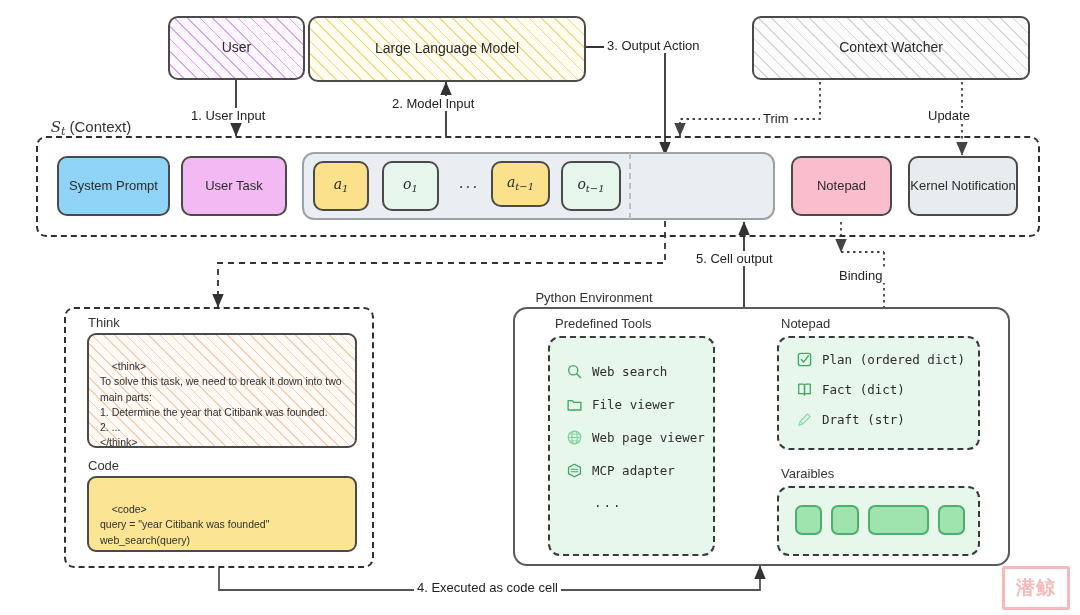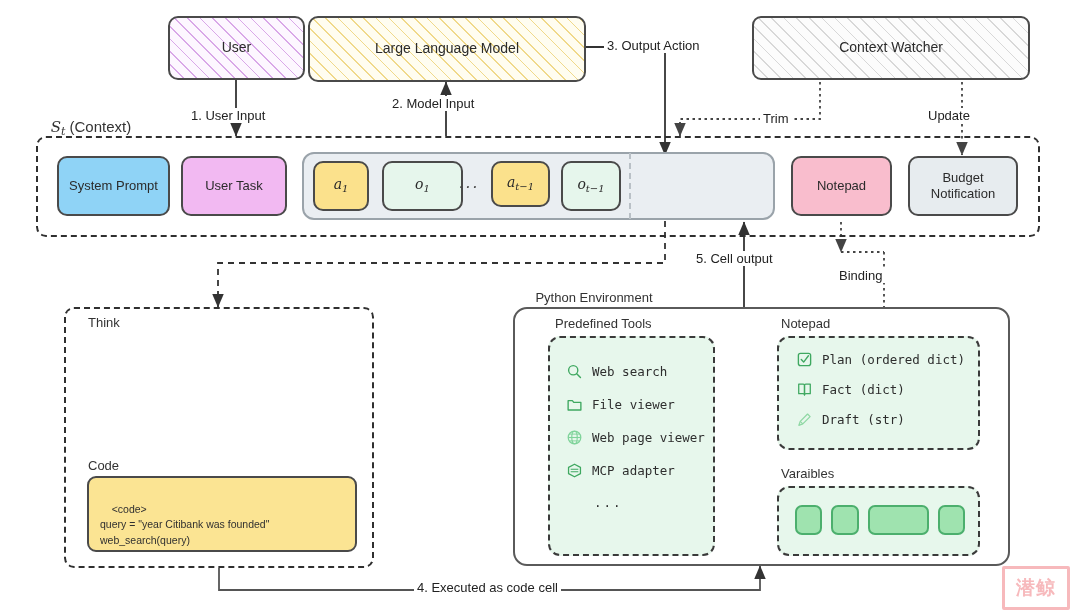--- a/index.html
+++ b/index.html
@@ -145,21 +145,21 @@
 
   <div class="tray" style="left:302px;top:152px;width:473px;height:68px;"></div>
 
   <div class="abs" style="left:629px;top:153px;width:0;height:66px;border-left:2px dashed #b9c0c6;"></div>
 
   <div class="box fill-yellow" style="left:313px;top:161px;width:56px;height:50px;">
     <span class="lbl math" style="font-size:14px;">
       <span>a</span><span style="font-size:10px;vertical-align:-3px;">1</span>
     </span>
   </div>
-  <div class="box fill-mint" style="left:382px;top:161px;width:81px;height:50px;">
+  <div class="box fill-mint" style="left:382px;top:161px;width:57px;height:50px;">
     <span class="lbl math" style="font-size:14px;">
       <span>o</span><span style="font-size:10px;vertical-align:-3px;">1</span>
     </span>
   </div>
   <div class="abs" style="left:452px;top:174px;width:34px;text-align:center;font-size:15px;letter-spacing:2px;color:#444;">
     <span class="math">...</span>
   </div>
   <div class="box fill-yellow" style="left:491px;top:161px;width:59px;height:46px;">
     <span class="lbl math" style="font-size:14px;">
       <span>a</span><span style="font-size:10px;vertical-align:-3px;">t−1</span>
@@ -168,26 +168,34 @@
   <div class="box fill-mint" style="left:561px;top:161px;width:60px;height:50px;">
     <span class="lbl math" style="font-size:14px;">
       <span>o</span><span style="font-size:10px;vertical-align:-3px;">t−1</span>
     </span>
   </div>
 
   <div class="box fill-rose" style="left:791px;top:156px;width:101px;height:60px;">
     <span class="lbl t13">Notepad</span>
   </div>
   <div class="box fill-steel" style="left:908px;top:156px;width:110px;height:60px;">
-    <span class="lbl t13">Budget Notification</span>
+    <span class="lbl t13">Kernel Notification</span>
   </div>
 
   <div class="dash" style="left:64px;top:307px;width:310px;height:261px;"></div>
 
   <div class="sec-label" style="left:88px;top:315px;">Think</div>
+  <div class="codeblk hatch-orange" style="left:87px;top:333px;width:270px;height:115px;">
+    <span>&lt;think&gt;
+To solve this task, we need to break it down into two
+main parts:
+1. Determine the year that Citibank was founded.
+2. ...
+&lt;/think&gt;</span>
+  </div>
 
   <div class="sec-label" style="left:88px;top:458px;">Code</div>
   <div class="codeblk fill-codeyellow" style="left:87px;top:476px;width:270px;height:76px;">
     <span>&lt;code&gt;
 query = "year Citibank was founded"
 web_search(query)
 &lt;/code&gt;</span>
   </div>
 
   <div class="sec-label" style="left:521px;top:271px;line-height:1.35;">

